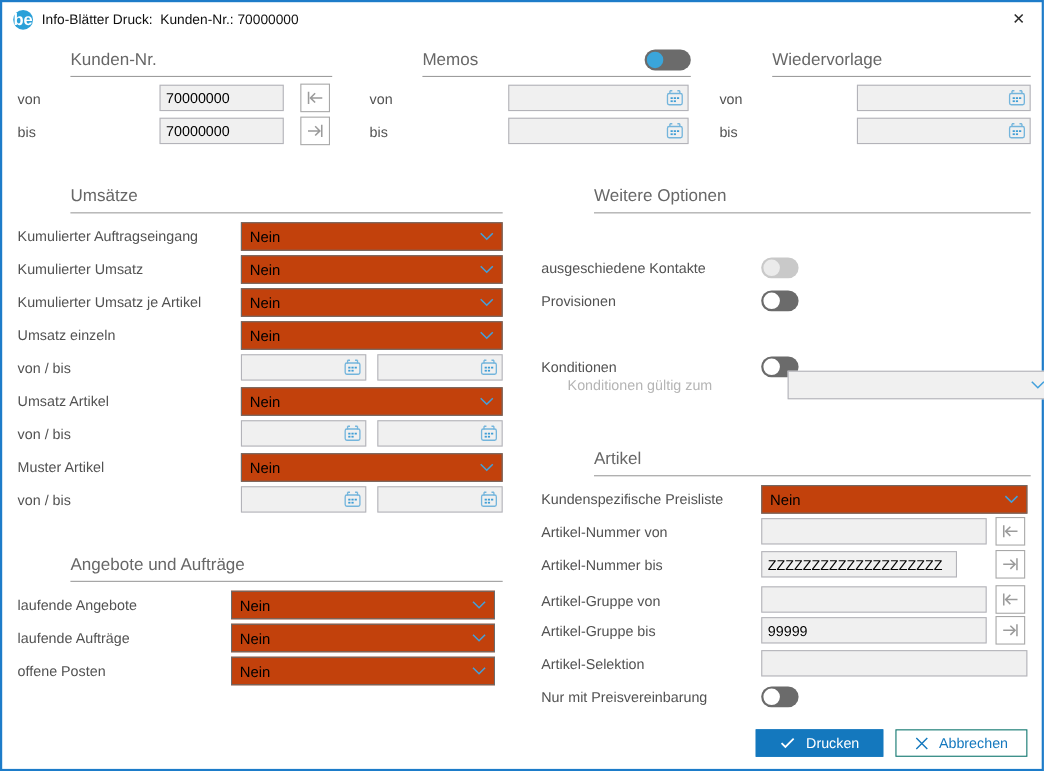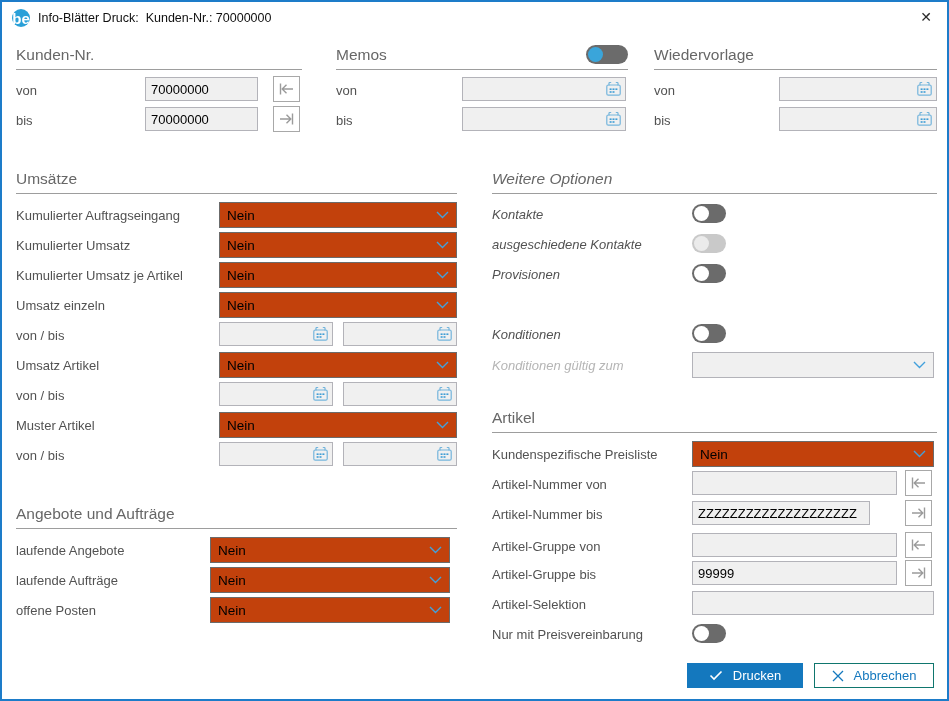--- a/index.html
+++ b/index.html
@@ -12,21 +12,21 @@
     border:2px solid #1d7cc9;background:#fff;
   }
   
   .titlebar{position:absolute;top:0;left:0;right:0;height:32px;display:flex;align-items:center;padding-left:10px;}
   .logo{width:18px;height:18px;border-radius:50%;background:#2aa0d8;color:#fff;
     font-size:15px;font-weight:bold;display:flex;align-items:center;justify-content:center;flex:0 0 auto;}
   .title-text{margin-left:8px;font-size:12.5px;color:#101010;white-space:pre;}
   .close-btn{position:absolute;right:15px;top:7px;font-size:14px;color:#2b2b2b;cursor:pointer;line-height:16px;}
   
   .sec{position:absolute;}
-  .sec-h{font-size:15.5px;color:#676767;height:19px;padding-bottom:4px;border-bottom:1px solid #9d9d9d;position:relative;}
+  .sec-h{font-size:15.5px;color:#676767;height:19px;padding-bottom:4px;border-bottom:1px solid #9d9d9d;position:relative;margin-left:48px;}
   .row{position:absolute;left:0;right:0;height:26px;}
   .lbl{position:absolute;left:0;top:50%;transform:translateY(-50%);font-size:13px;color:#525252;white-space:nowrap;}
   .lbl.dis{color:#b5b5b5;}
   
   .tf{position:absolute;top:0;height:24px;box-sizing:border-box;background:#f0f0f0;border:1px solid #b3b3b9;
       display:flex;align-items:center;padding:0 5px;font-size:13px;color:#000;overflow:hidden;}
   .sel{position:absolute;top:0;height:26px;box-sizing:border-box;background:#c2410c;border:1px solid #6b6b6b;
       display:flex;align-items:center;padding:0 7px;font-size:13.5px;color:#000;cursor:default;}
   .sel .selval{flex:1;white-space:nowrap;overflow:hidden;}
   .sel.dis{background:#f0f0f0;border-color:#b3b3b9;}
@@ -356,49 +356,43 @@
       <span class="lbl">offene Posten</span>
       <div class="sel" style="left:194px;width:240px;">
         <span class="selval">Nein</span>
         <svg width="13" height="8" viewBox="0 0 13 8">
             <path d="M1 1 L6.5 6.5 L12 1" fill="none" stroke="#42a0dc" stroke-width="1.4"></path>
           </svg>
       </div>
     </div>
   </div>
 
-  <div class="sec" style="left:490px;top:168px;width:445px;font-style:italic;">
+  <div class="sec" style="left:490px;top:168px;width:445px;">
     <div class="sec-h">Weitere Optionen</div>
 
-    <div class="row" style="top:34px;height:19px;">
-      <span class="lbl">Kontakte</span>
-      <div class="toggle" style="left:200px;top:0;">
-          <div class="knob"></div>
-        </div>
-    </div>
     <div class="row" style="top:64px;height:19px;">
       <span class="lbl">ausgeschiedene Kontakte</span>
       <div class="toggle dis" style="left:200px;top:0;">
           <div class="knob"></div>
         </div>
     </div>
     <div class="row" style="top:94px;height:19px;">
       <span class="lbl">Provisionen</span>
       <div class="toggle" style="left:200px;top:0;">
           <div class="knob"></div>
         </div>
     </div>
     <div class="row" style="top:154px;height:19px;">
       <span class="lbl">Konditionen</span>
       <div class="toggle" style="left:200px;top:0;">
           <div class="knob"></div>
         </div>
     </div>
 
-    <div class="row" style="top:182px;">
+    <div class="row" style="top:167px;margin-left:24px;">
       <span class="lbl dis">Konditionen gültig zum</span>
       <div class="sel dis" style="left:200px;width:242px;">
         <span class="selval"></span>
         <svg width="13" height="8" viewBox="0 0 13 8">
             <path d="M1 1 L6.5 6.5 L12 1" fill="none" stroke="#42a0dc" stroke-width="1.4"></path>
           </svg>
       </div>
     </div>
   </div>
 

